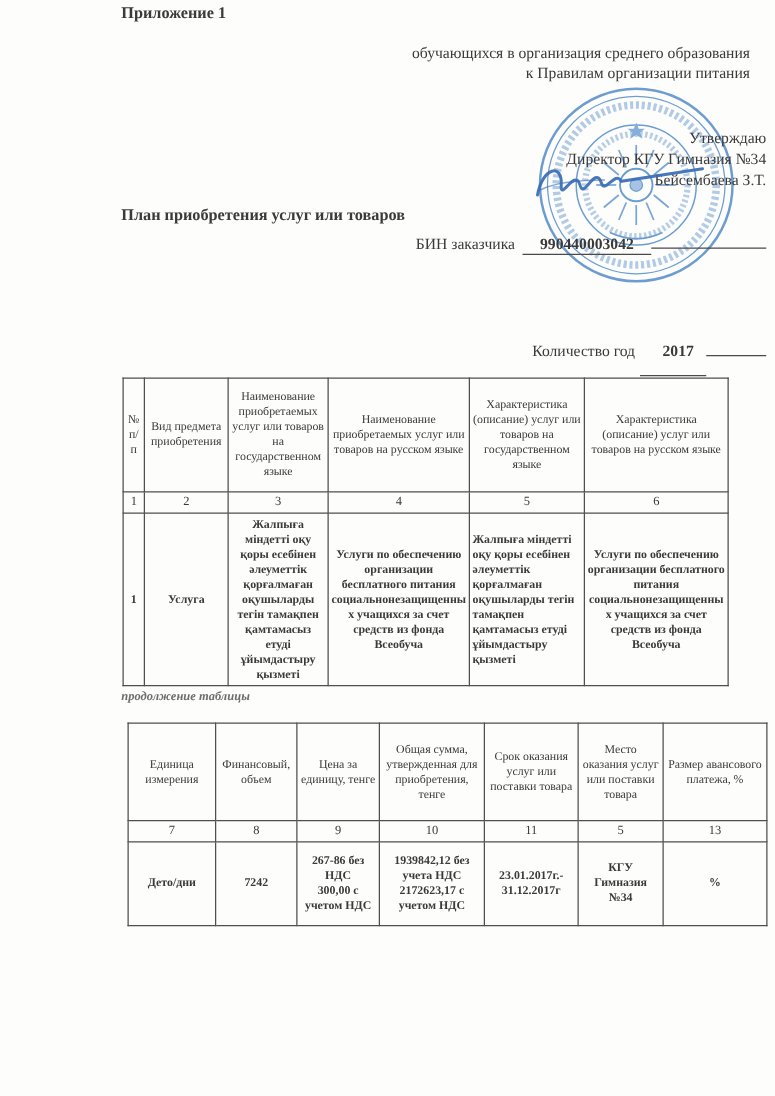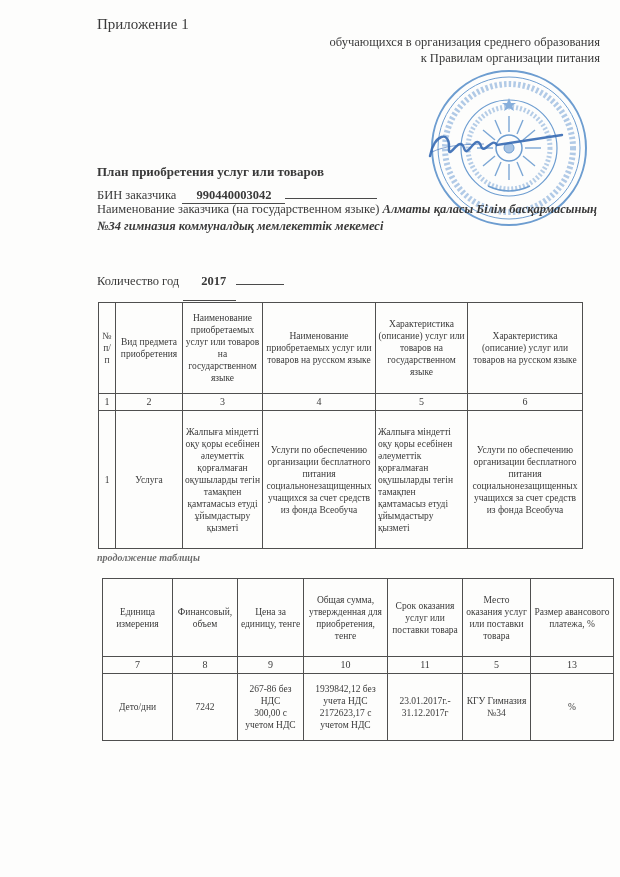--- a/index.html
+++ b/index.html
@@ -1,44 +1,44 @@
 <!DOCTYPE html>
 <html><head>
 <meta charset="utf-8">
 <style>
   html,body{margin:0;padding:0;}
   body{width:620px;height:877px;position:relative;background:#fdfdfc;
        font-family:"Liberation Serif","DejaVu Serif",serif;color:#3a3a3a;}
   .page{position:absolute;inset:0;overflow:hidden;}
   .abs{position:absolute;}
-  .appendix{left:97px;top:16px;font-size:15px;}
+  .appendix{left:97px;top:2px;font-size:13px;font-weight:bold;}
   .top-right{right:20px;top:34px;text-align:right;font-size:12.5px;line-height:16px;}
   .stamp{left:428px;top:68px;width:162px;height:162px;opacity:.9;}
   .signature{left:424px;top:122px;width:165px;height:48px;}
   .approve{right:7px;top:102px;text-align:right;font-size:12.5px;line-height:17px;}
   .title{left:97px;top:164px;width:516px;text-align:left;font-size:13px;font-weight:bold;}
-  .bodyline{left:97px;font-size:12.5px;line-height:17px;width:516px;}
+  .bodyline{left:97px;font-size:12.5px;line-height:17px;width:516px;text-align:right;}
   .bin{top:184px;}
   .bin .val{font-weight:bold;border-bottom:1px solid #4a4a4a;padding:0 14px 1px 14px;margin-left:6px;}
   .bin .tail{display:inline-block;width:92px;border-bottom:1px solid #4a4a4a;height:14px;}
   .kz{top:201px;}
   .ru{top:235px;}
   .bival{font-weight:bold;font-style:italic;}
   .finyear{top:270px;}
   .finyear .val{font-weight:bold;border-bottom:1px solid #4a4a4a;padding:0 10px 12px 18px;margin-left:4px;}
   .finyear .tail{display:inline-block;width:48px;border-bottom:1px solid #4a4a4a;height:14px;}
   table{border-collapse:collapse;table-layout:fixed;position:absolute;}
   td{border:1px solid #4f4f4f;text-align:center;vertical-align:middle;
      font-size:9.5px;line-height:12px;padding:1px 2px;word-wrap:break-word;}
   .t1{left:98px;top:302px;width:484px;}
   .t2{left:102px;top:578px;width:511px;}
   .hrow td{height:88px;}
   .t2 .hrow td{height:75px;}
   .nrow td{height:14px;font-size:10px;}
-  .drow td{font-weight:normal;}
+  .drow td{font-weight:bold;}
   .t1 .drow td{height:135px;}
   .t2 .drow td{height:64px;}
   .pre{white-space:pre-line;}
   .leftal{text-align:left;}
   .contnote{left:97px;top:552px;font-size:10px;font-style:italic;color:#6d6d6d;font-weight:bold;}
   svg{display:block;}
 </style>
 </head>
 <body>
 
@@ -74,38 +74,39 @@
           <line x1="65" y1="80" x2="49" y2="80"></line>
           <line x1="67" y1="72" x2="55" y2="62"></line>
           <line x1="73" y1="66" x2="67" y2="52"></line>
         </g>
         <path d="M60,118 Q81,128 102,118" stroke-width="1.4"></path>
         <polygon points="81,30 83,35 88,35 84,38 86,43 81,40 76,43 78,38 74,35 79,35" fill="#7aa6d8" stroke="none"></polygon>
       </g>
     </svg>
   </div>
 
+  <div class="abs approve">
+    <div>Утверждаю</div>
+    <div>Директор  КГУ Гимназия №34</div>
+    <div>Бейсембаева З.Т.</div>
+  </div>
 
   <div class="abs signature">
     <svg width="165" height="48" viewBox="0 0 165 48">
       <path d="M6,34 C10,12 26,8 25,26 C24,40 36,12 40,26 C43,38 52,10 57,24 C60,34 68,14 73,23 L138,13" fill="none" stroke="#3a6cb4" stroke-width="2.4" stroke-linecap="round" opacity="0.92"></path>
       <path d="M8,30 C20,24 40,22 60,22" fill="none" stroke="#3a6cb4" stroke-width="1.2" opacity="0.6"></path>
     </svg>
   </div>
 
   <div class="abs title">План приобретения услуг или товаров</div>
 
   <div class="abs bodyline bin">
     <span>БИН заказчика</span><span class="val">990440003042</span><span class="tail"></span>
   </div>
 
-  <div class="abs bodyline kz">
-    <span>Наименование заказчика (на государственном языке)</span>
-    <span class="bival">Алматы қаласы Білім басқармасының №34 гимназия коммуналдық мемлекеттік мекемесі</span>
-  </div>
 
 
   <div class="abs bodyline finyear">
     <span>Количество год</span><span class="val">2017</span><span class="tail"></span>
   </div>
 
   <table class="t1">
     <colgroup>
       <col style="width:17px">
         <col style="width:67px">

